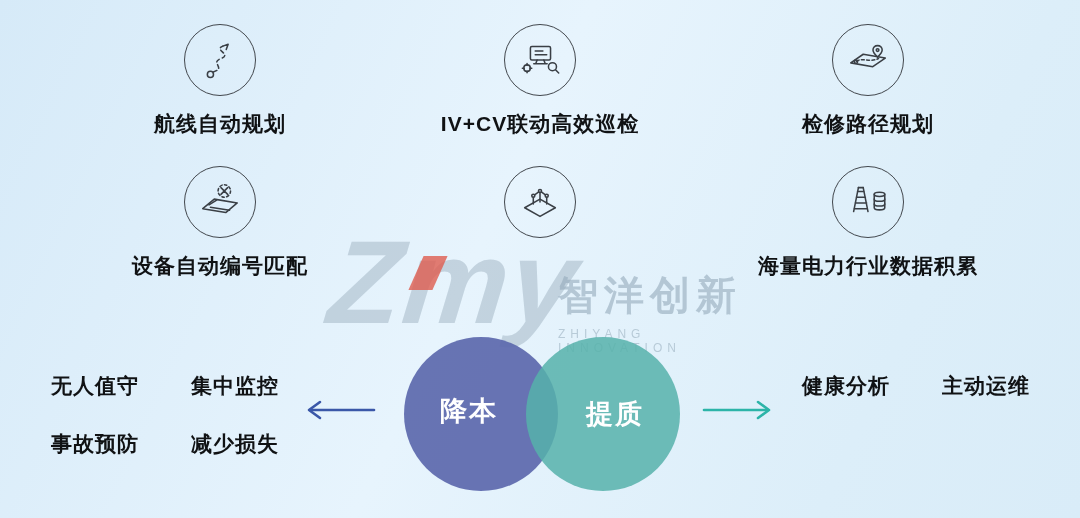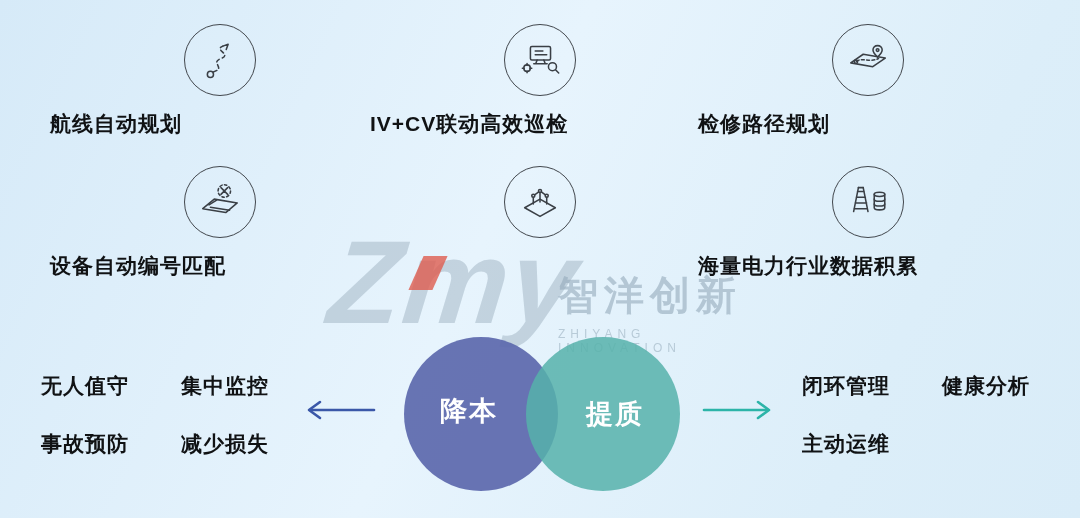--- a/index.html
+++ b/index.html
@@ -11,20 +11,21 @@
     width: 1080px;
     height: 518px;
     overflow: hidden;
     background: linear-gradient(115deg, #d6eaf8 0%, #e7f4fd 45%, #dceef9 80%, #d9ecf8 100%);
   }
 
   
   .feature {
     position: absolute;
     width: 340px;
+    text-align: center;
     z-index: 2;
   }
   .icon-circle {
     width: 72px; height: 72px;
     border: 1.5px solid #42474d;
     border-radius: 50%;
     margin: 0 auto 14px auto;
     display: flex; align-items: center; justify-content: center;
     background: transparent;
   }
@@ -107,21 +108,21 @@
 
   
   .benefits {
     position: absolute;
     display: grid;
     grid-template-columns: auto auto;
     column-gap: 52px;
     row-gap: 30px;
     z-index: 2;
   }
-  .benefits-left  { left: 41px;  top: 372px; }
+  .benefits-left  { left: 51px;  top: 372px; }
   .benefits-right { left: 802px; top: 372px; }
   .benefit {
     font-size: 21px;
     font-weight: bold;
     color: #101214;
     letter-spacing: 1px;
     white-space: nowrap;
   }
 
   
@@ -235,18 +236,17 @@
   </svg>
 
   <div class="benefits benefits-left">
     <div class="benefit">无人值守</div>
     <div class="benefit">集中监控</div>
     <div class="benefit">事故预防</div>
     <div class="benefit">减少损失</div>
   </div>
 
   <div class="benefits benefits-right">
-    <div class="benefit">闭环管理</div>
     <div class="benefit">健康分析</div>
     <div class="benefit">主动运维</div>
   </div>
 
 </div>
 
 </body></html>

